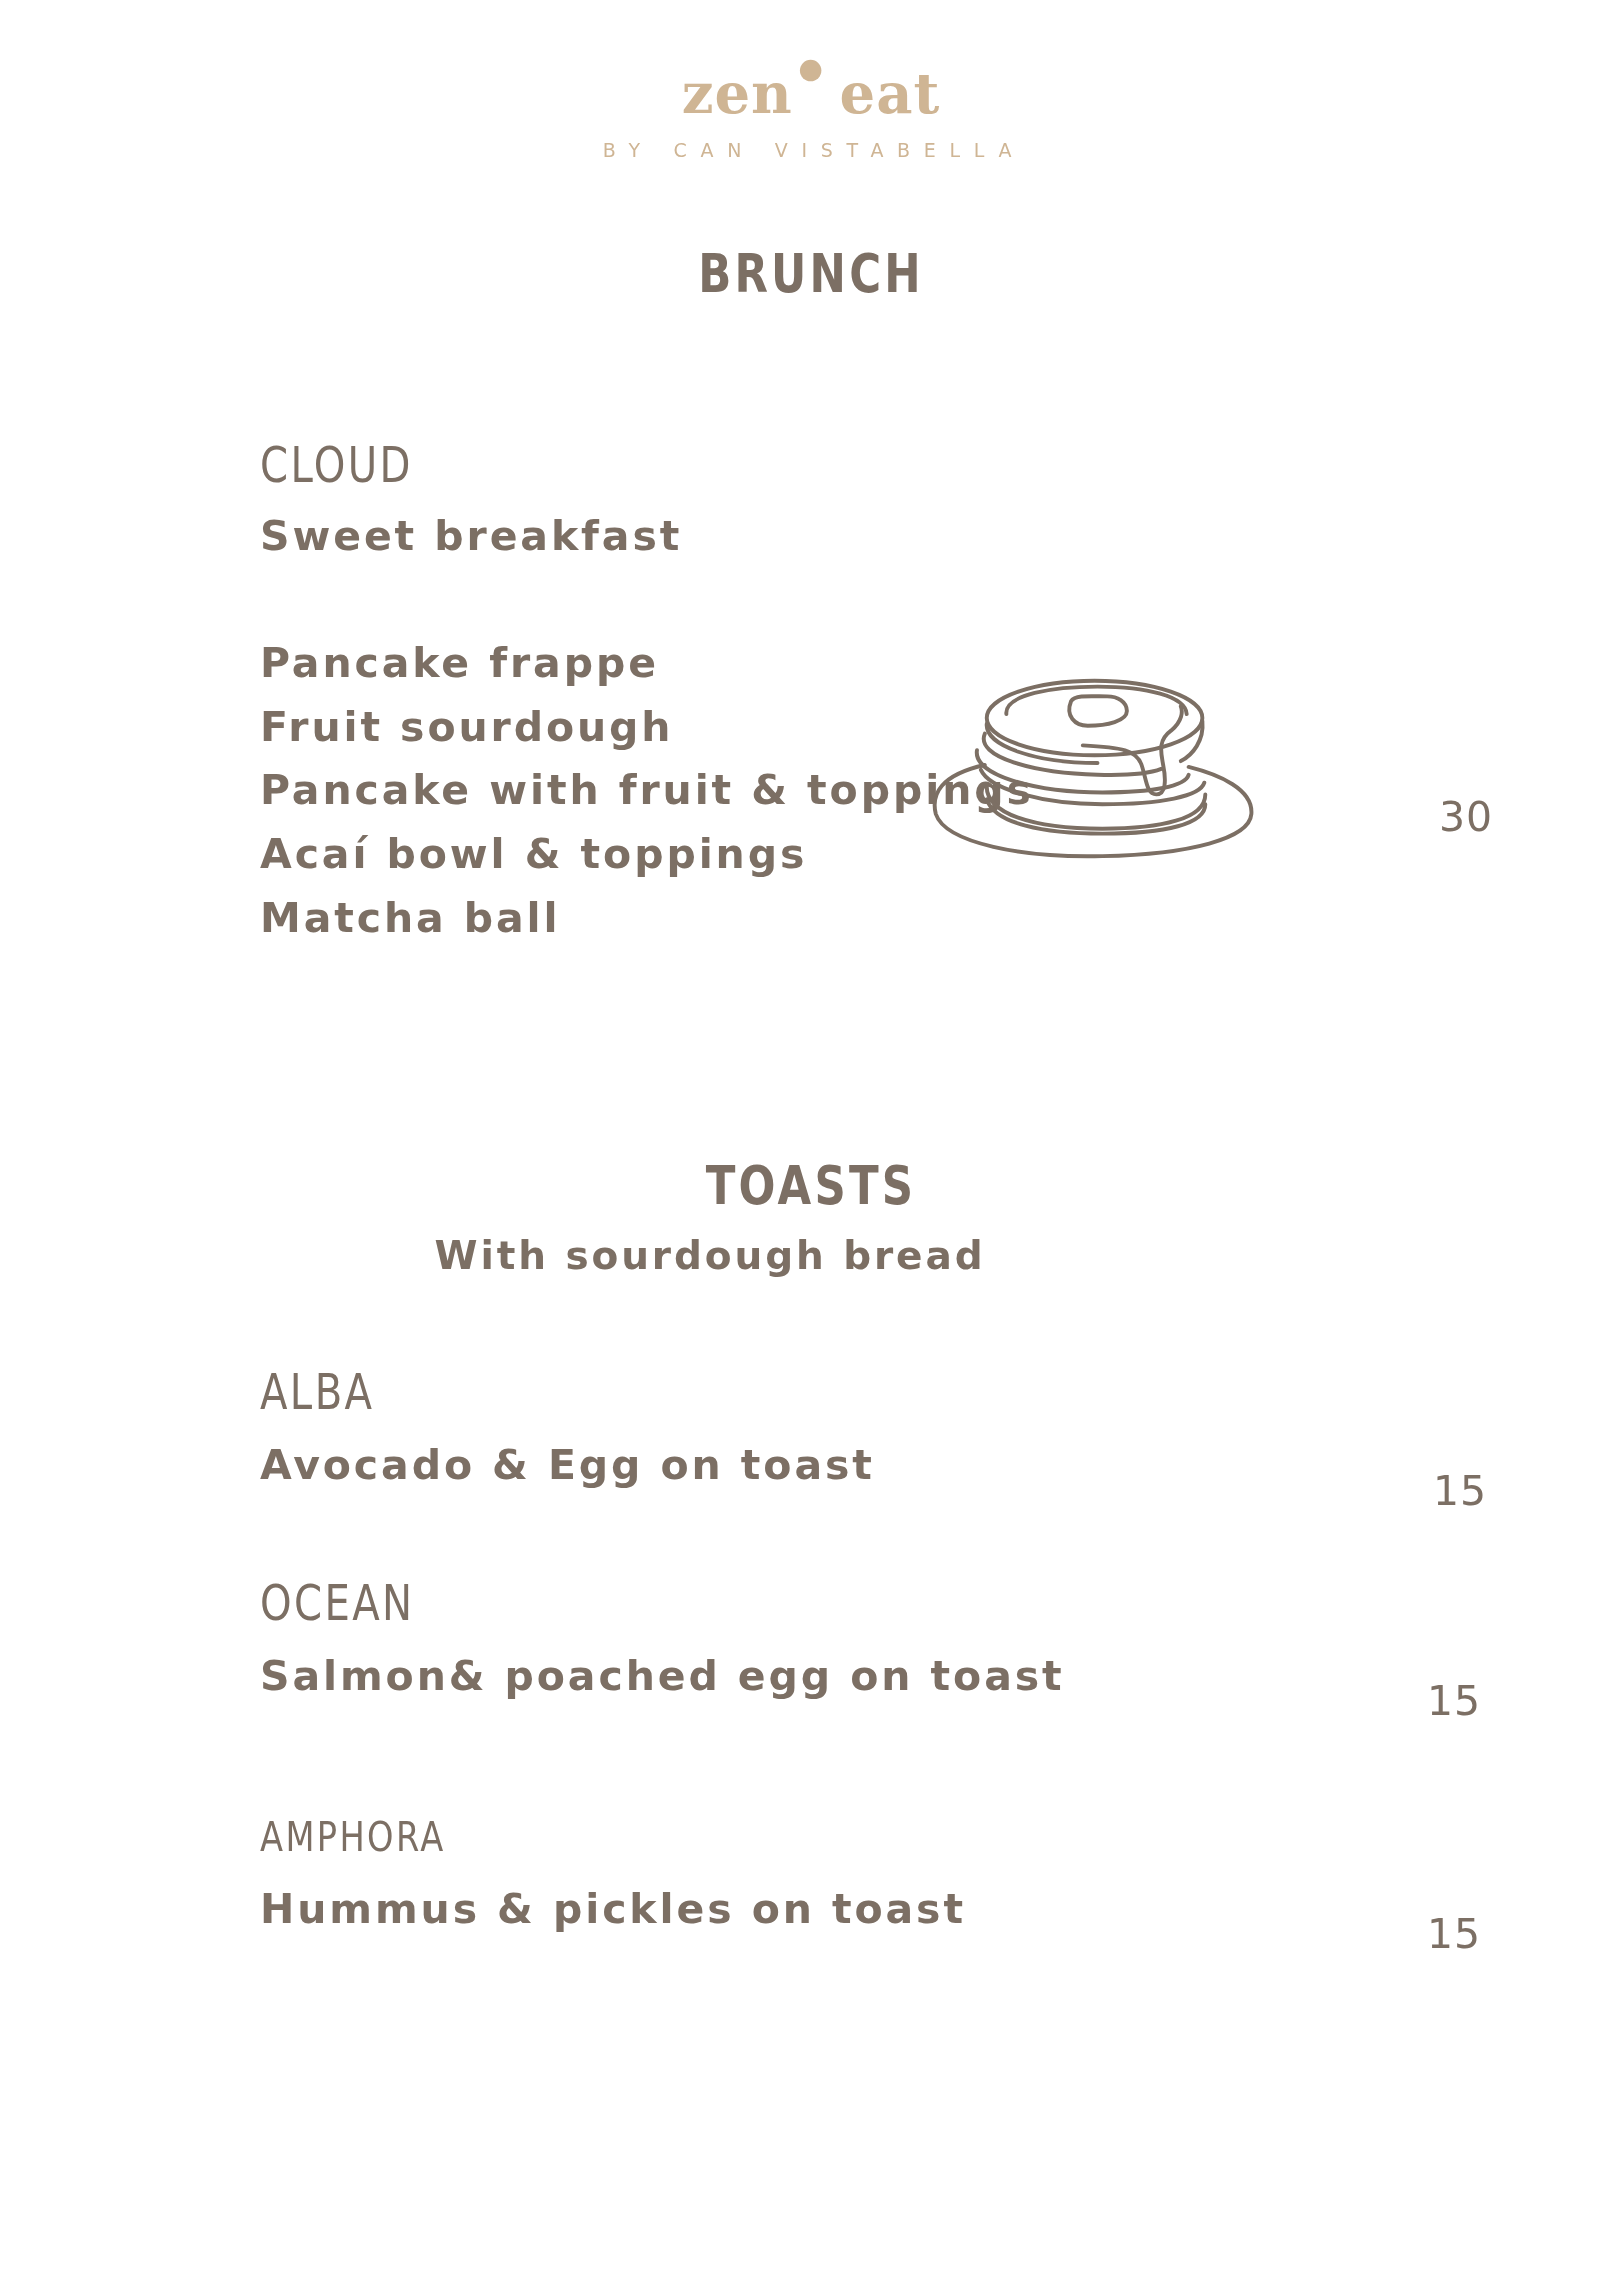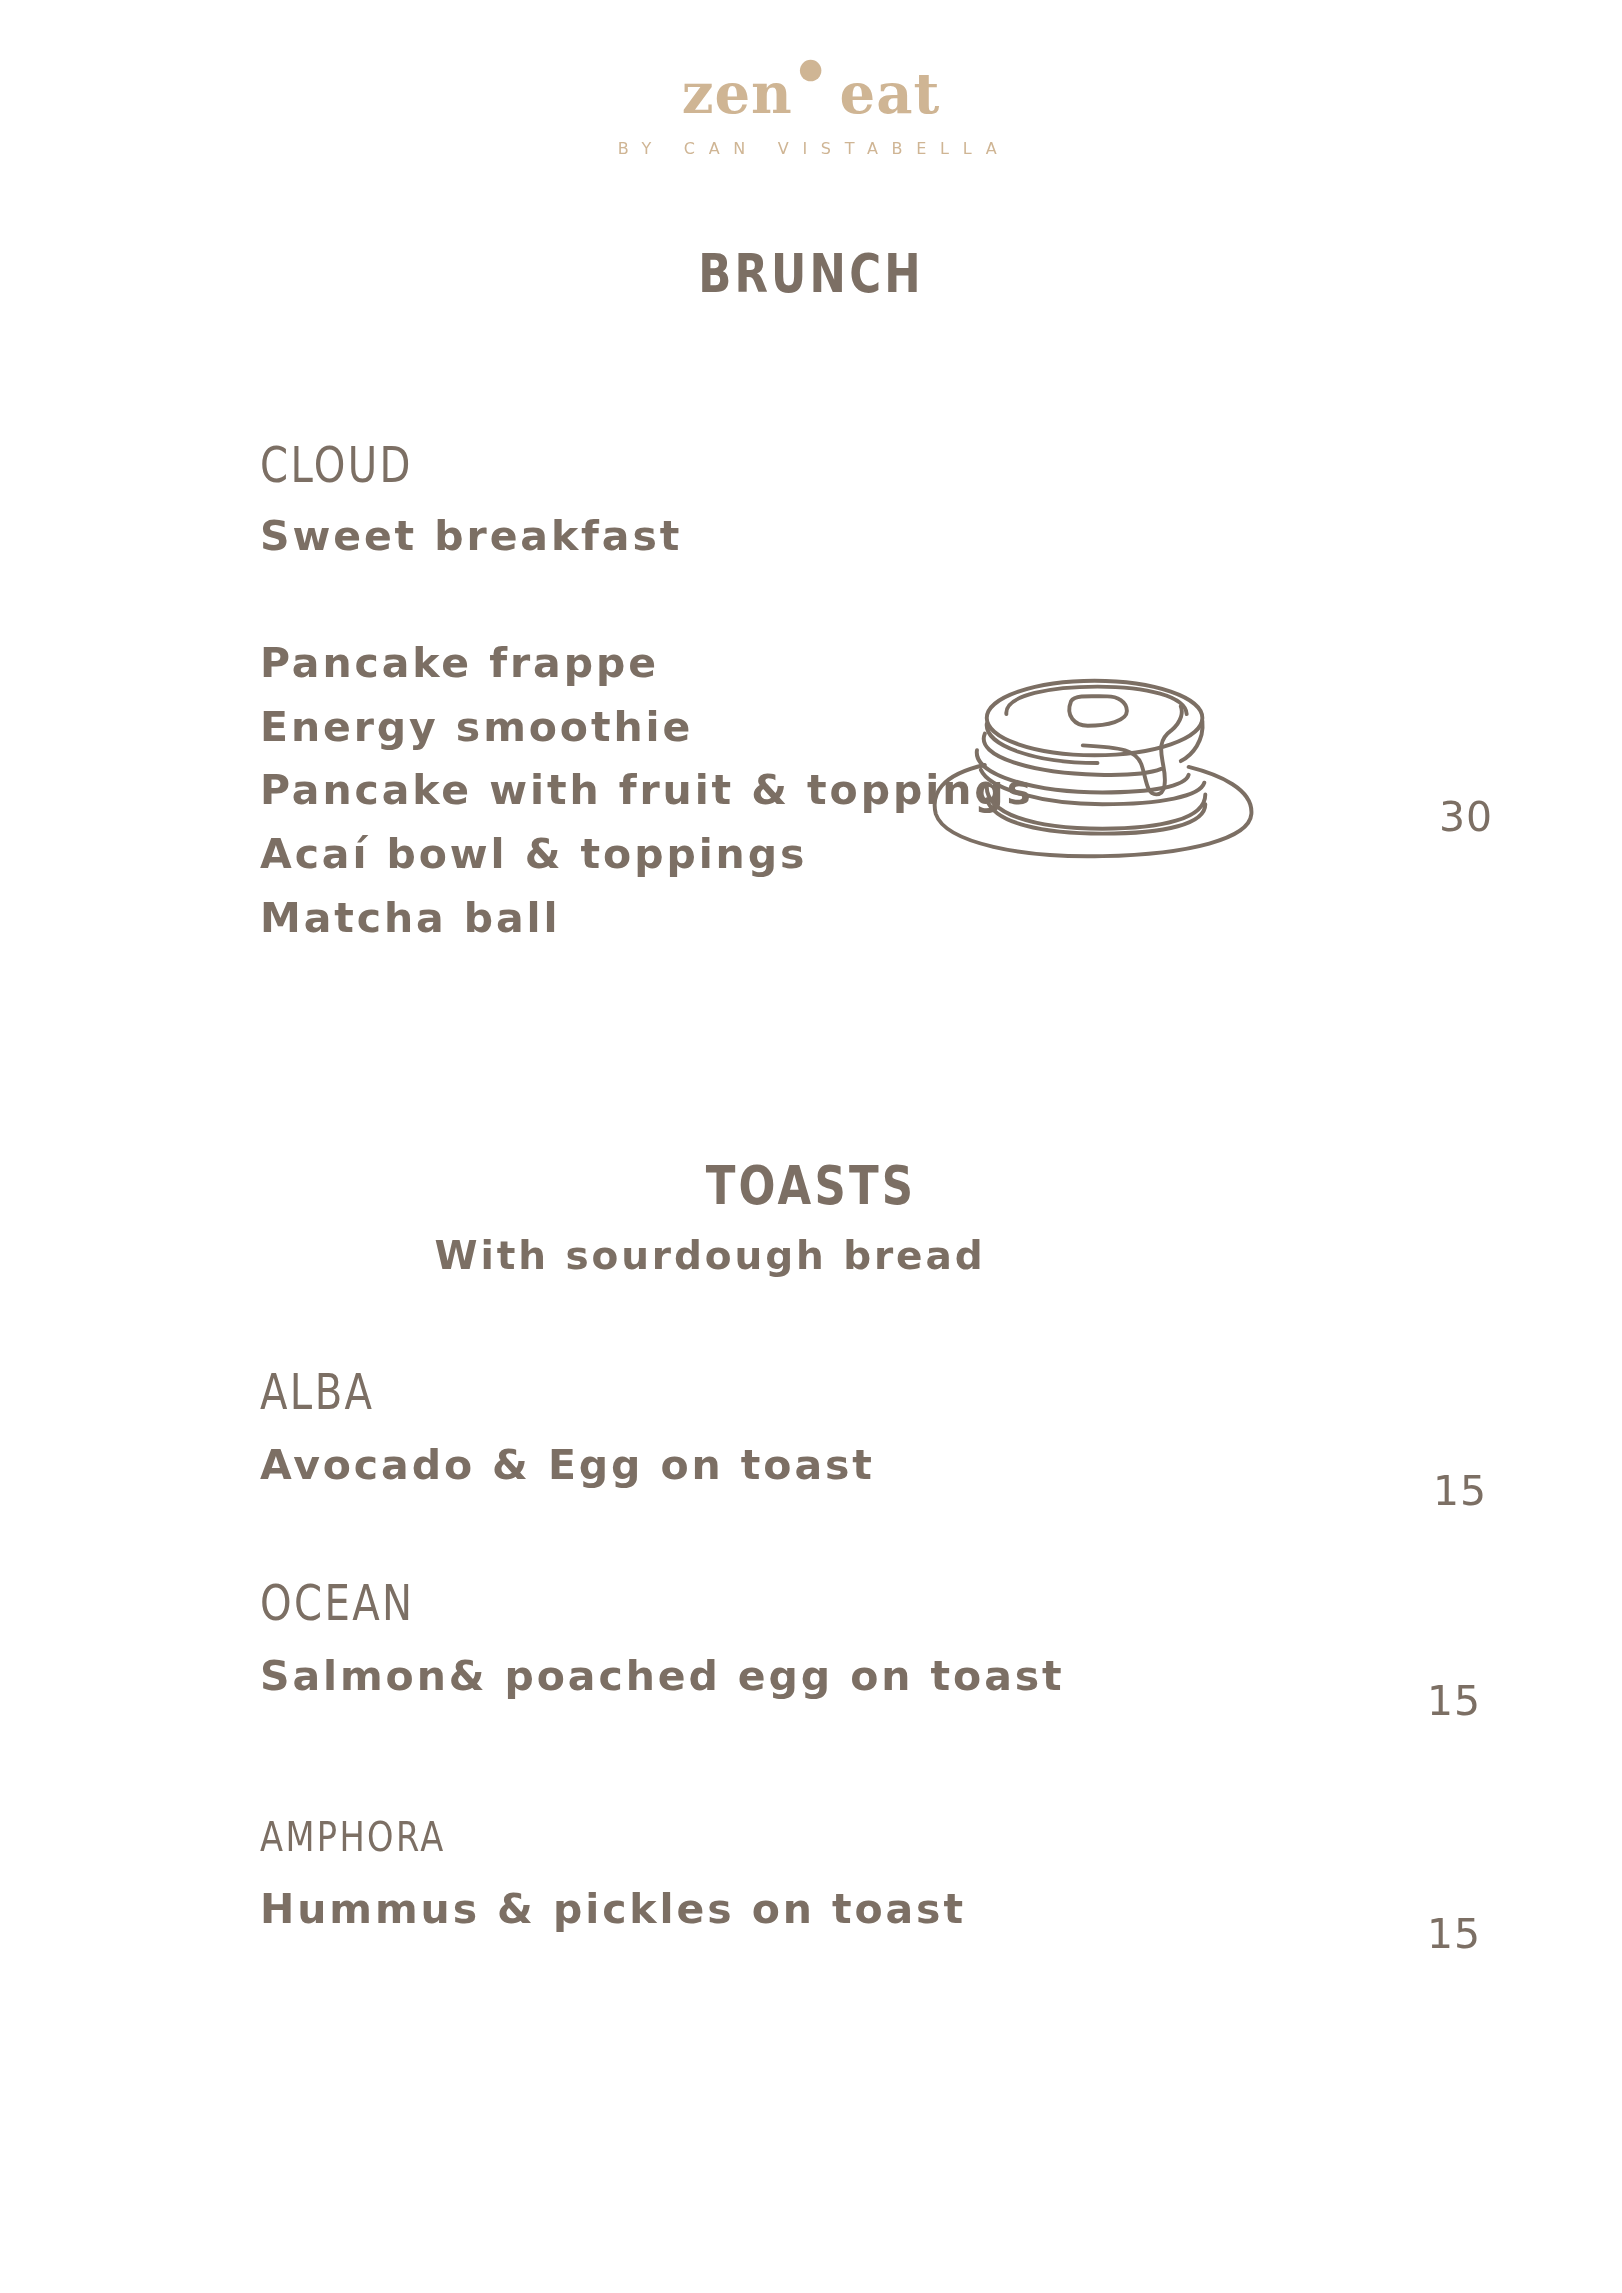--- a/index.html
+++ b/index.html
@@ -35,21 +35,21 @@
   .logo-mark {
     display: inline-block;
     width: 39px; height: 39px;
     position: relative;
     margin: 0 3.9px 41px 3.9px;
   }
   .logo-mark svg { display: block; }
   .logo-tagline {
     margin-top: 3.9px;
     font-family: "DejaVu Sans", sans-serif;
-    font-size: 16px;
+    font-size: 19px;
     letter-spacing: 13.7px;
     color: #cfb594;
     padding-left: 6px;
   }
 
   
   .section-title {
     left: 0; width: 1622px;
     text-align: center;
     font-family: "DejaVu Sans", sans-serif;
@@ -118,21 +118,21 @@
   </div>
   <div class="logo-tagline">BY CAN VISTABELLA</div>
 </div>
 
 <div class="abs section-title" style="top:243px;">BRUNCH</div>
 
 <div class="abs item-name" style="top:437px;">CLOUD</div>
 <div class="abs item-desc" style="top:512px;">Sweet breakfast</div>
 
 <div class="abs item-desc" style="top:639px;">Pancake frappe</div>
-<div class="abs item-desc" style="top:703px;">Energy smoothie</div>
+<div class="abs item-desc" style="top:703px;">Fruit sourdough</div>
 <div class="abs item-desc" style="top:766px;">Pancake with fruit &amp; toppings</div>
 <div class="abs item-desc" style="top:830px;">Acaí bowl &amp; toppings</div>
 <div class="abs item-desc" style="top:894px;">Matcha ball</div>
 
 <div class="abs pancake">
   <svg width="343" height="196" viewBox="0 0 350 200" fill="none" stroke="#7c6f64" stroke-width="4" stroke-linecap="round" stroke-linejoin="round">
 
     <path d="M60 100 C 15 110, 5 130, 10 150 C 20 180, 100 195, 180 193 C 270 191, 330 175, 332 150 C 334 125, 300 110, 268 102"></path>
 
     <path d="M62 120 C 60 150, 110 165, 180 165 C 240 165, 285 155, 285 130"></path>

